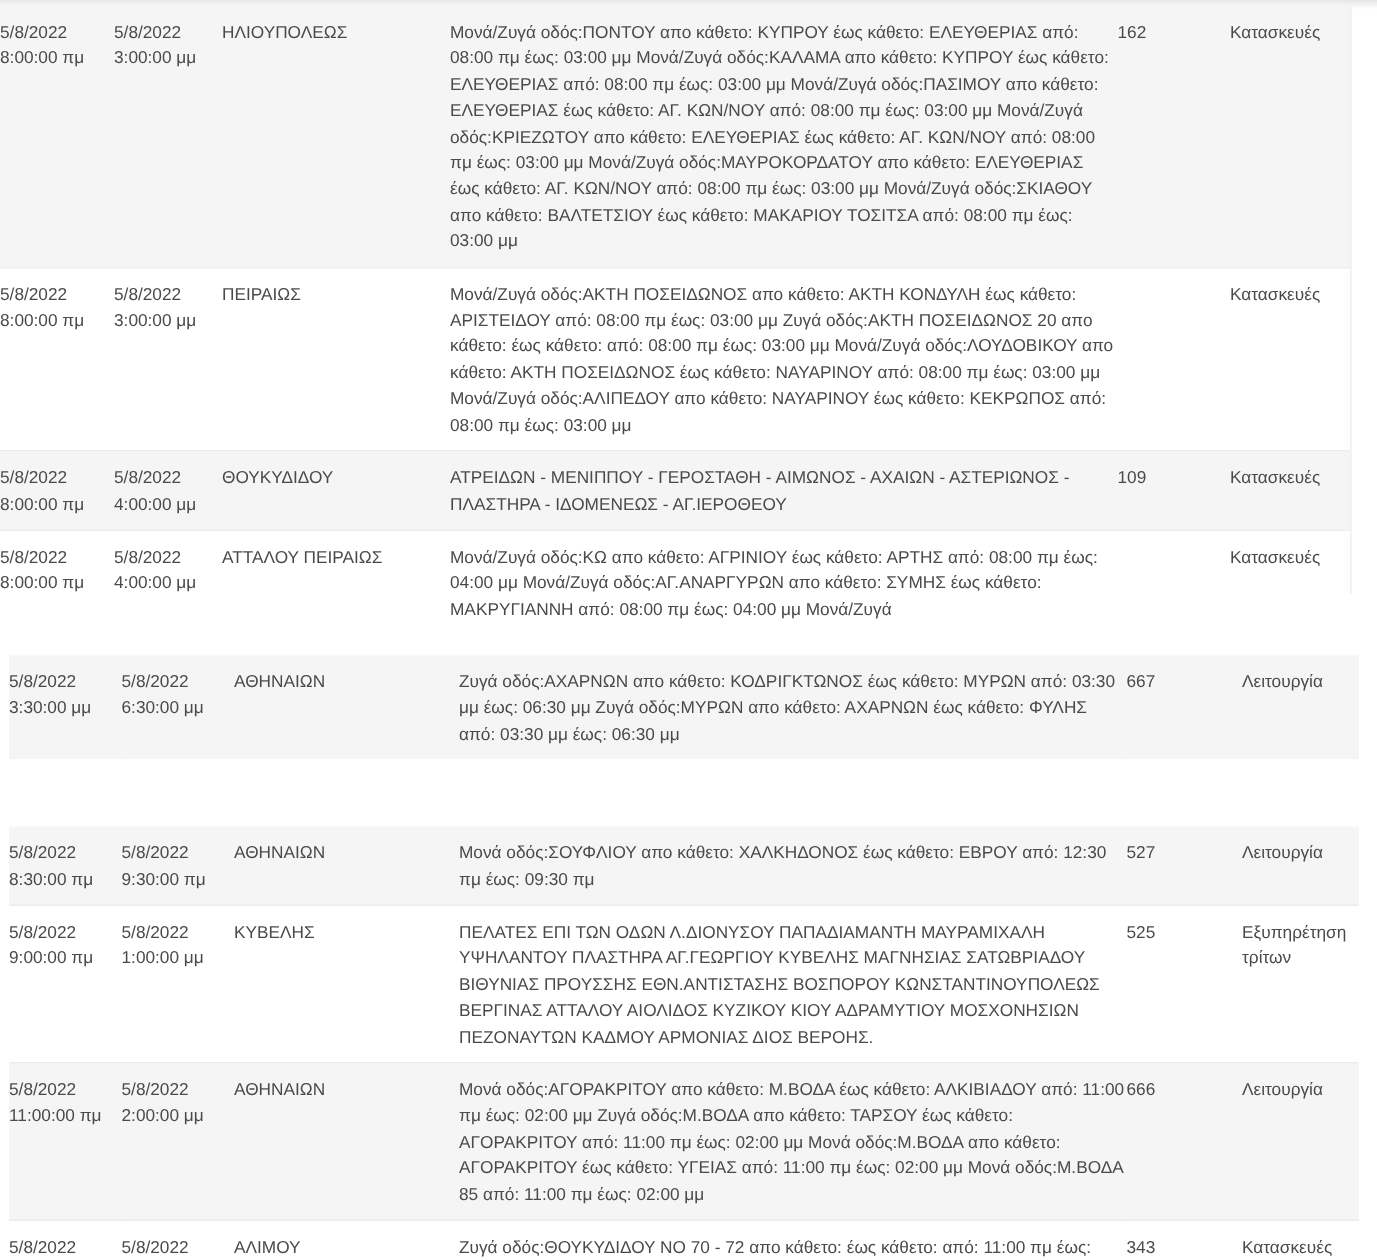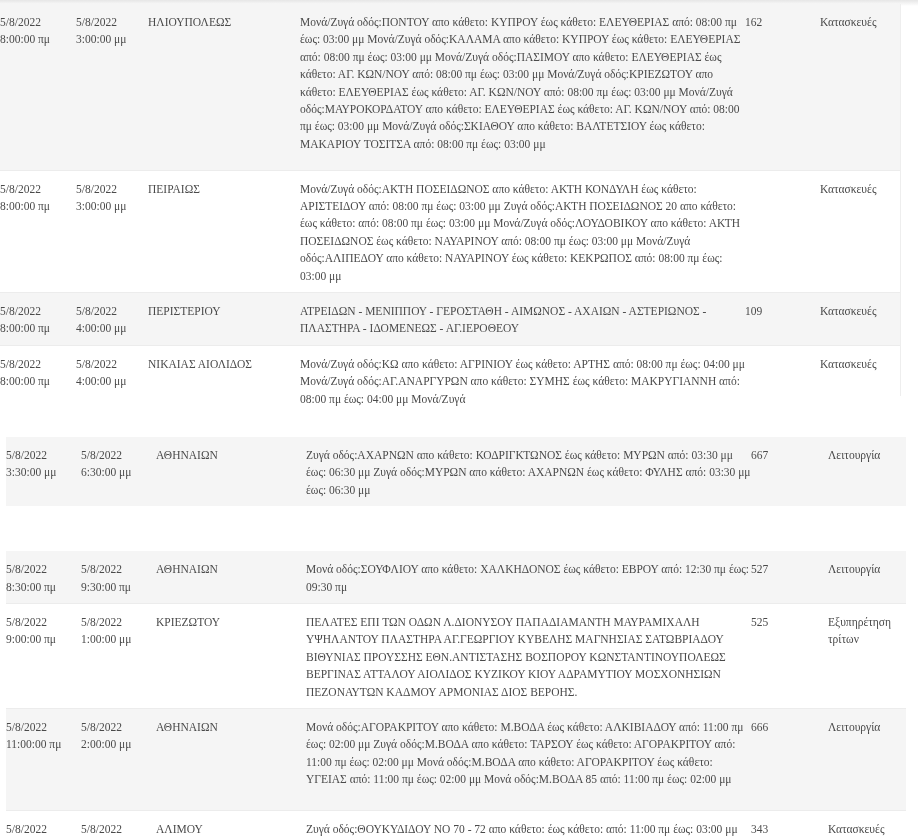--- a/index.html
+++ b/index.html
@@ -11,21 +11,21 @@
     position: relative;
   }
   .topshade { position: absolute; left: 0; top: 0; width: 918px; height: 6px;
     background: linear-gradient(#e6e6e6, #ffffff); }
   .tbl { position: absolute; border-collapse: collapse; table-layout: fixed; }
   .tbl td { vertical-align: top; padding: 0; line-height: 17.4px; }
   .tbl tr.g td { background: #f5f5f5; }
   .tbl tr.w td { background: #ffffff; }
   .tbl tr.gap td { background: #ffffff; }
   .tbl tr.sep td { border-top: 1px solid #ececec; }
-  .cell-inner { padding: 10px 0 7px 0; font-family: Liberation Serif, serif; }
+  .cell-inner { padding: 10px 0 7px 0; }
   #tableA { left: 0; top: 4px; width: 900px; }
   #tableB { left: 6px; top: 437px; width: 900px; }
   .rightedge { position: absolute; width: 1px; background: #eeeeee; }
 </style>
 </head>
 <body>
 
 <div class="topshade"></div>
 
 <table class="tbl" id="tableA">
@@ -97,21 +97,21 @@
             <div>8:00:00 πμ</div>
           </div>
         </td>
       <td>
           <div class="cell-inner">
             <div>5/8/2022</div>
             <div>4:00:00 μμ</div>
           </div>
         </td>
       <td>
-          <div class="cell-inner">ΠΕΡΙΣΤΕΡΙΟΥ</div>
+          <div class="cell-inner">ΘΟΥΚΥΔΙΔΟΥ</div>
         </td>
       <td>
           <div class="cell-inner">ΑΤΡΕΙΔΩΝ - ΜΕΝΙΠΠΟΥ - ΓΕΡΟΣΤΑΘΗ - ΑΙΜΩΝΟΣ - ΑΧΑΙΩΝ - ΑΣΤΕΡΙΩΝΟΣ - ΠΛΑΣΤΗΡΑ - ΙΔΟΜΕΝΕΩΣ - ΑΓ.ΙΕΡΟΘΕΟΥ</div>
         </td>
       <td>
           <div class="cell-inner">109</div>
         </td>
       <td>
           <div class="cell-inner">Κατασκευές</div>
         </td>
@@ -123,21 +123,21 @@
             <div>8:00:00 πμ</div>
           </div>
         </td>
       <td>
           <div class="cell-inner">
             <div>5/8/2022</div>
             <div>4:00:00 μμ</div>
           </div>
         </td>
       <td>
-          <div class="cell-inner">ΝΙΚΑΙΑΣ ΑΙΟΛΙΔΟΣ</div>
+          <div class="cell-inner">ΑΤΤΑΛΟΥ ΠΕΙΡΑΙΩΣ</div>
         </td>
       <td>
           <div class="cell-inner">Μονά/Ζυγά οδός:ΚΩ απο κάθετο: ΑΓΡΙΝΙΟΥ έως κάθετο: ΑΡΤΗΣ από: 08:00 πμ έως: 04:00 μμ Μονά/Ζυγά οδός:ΑΓ.ΑΝΑΡΓΥΡΩΝ απο κάθετο: ΣΥΜΗΣ έως κάθετο: ΜΑΚΡΥΓΙΑΝΝΗ από: 08:00 πμ έως: 04:00 μμ Μονά/Ζυγά</div>
         </td>
       <td>
           <div class="cell-inner"></div>
         </td>
       <td>
           <div class="cell-inner">Κατασκευές</div>
         </td>
@@ -218,21 +218,21 @@
             <div>9:00:00 πμ</div>
           </div>
         </td>
       <td>
           <div class="cell-inner">
             <div>5/8/2022</div>
             <div>1:00:00 μμ</div>
           </div>
         </td>
       <td>
-          <div class="cell-inner">ΚΡΙΕΖΩΤΟΥ</div>
+          <div class="cell-inner">ΚΥΒΕΛΗΣ</div>
         </td>
       <td>
           <div class="cell-inner">ΠΕΛΑΤΕΣ ΕΠΙ ΤΩΝ ΟΔΩΝ Λ.ΔΙΟΝΥΣΟΥ ΠΑΠΑΔΙΑΜΑΝΤΗ ΜΑΥΡΑΜΙΧΑΛΗ ΥΨΗΛΑΝΤΟΥ ΠΛΑΣΤΗΡΑ ΑΓ.ΓΕΩΡΓΙΟΥ ΚΥΒΕΛΗΣ ΜΑΓΝΗΣΙΑΣ ΣΑΤΩΒΡΙΑΔΟΥ ΒΙΘΥΝΙΑΣ ΠΡΟΥΣΣΗΣ ΕΘΝ.ΑΝΤΙΣΤΑΣΗΣ ΒΟΣΠΟΡΟΥ ΚΩΝΣΤΑΝΤΙΝΟΥΠΟΛΕΩΣ ΒΕΡΓΙΝΑΣ ΑΤΤΑΛΟΥ ΑΙΟΛΙΔΟΣ ΚΥΖΙΚΟΥ ΚΙΟΥ ΑΔΡΑΜΥΤΙΟΥ ΜΟΣΧΟΝΗΣΙΩΝ ΠΕΖΟΝΑΥΤΩΝ ΚΑΔΜΟΥ ΑΡΜΟΝΙΑΣ ΔΙΟΣ ΒΕΡΟΗΣ.</div>
         </td>
       <td>
           <div class="cell-inner">525</div>
         </td>
       <td>
           <div class="cell-inner">Εξυπηρέτηση τρίτων</div>
         </td>

